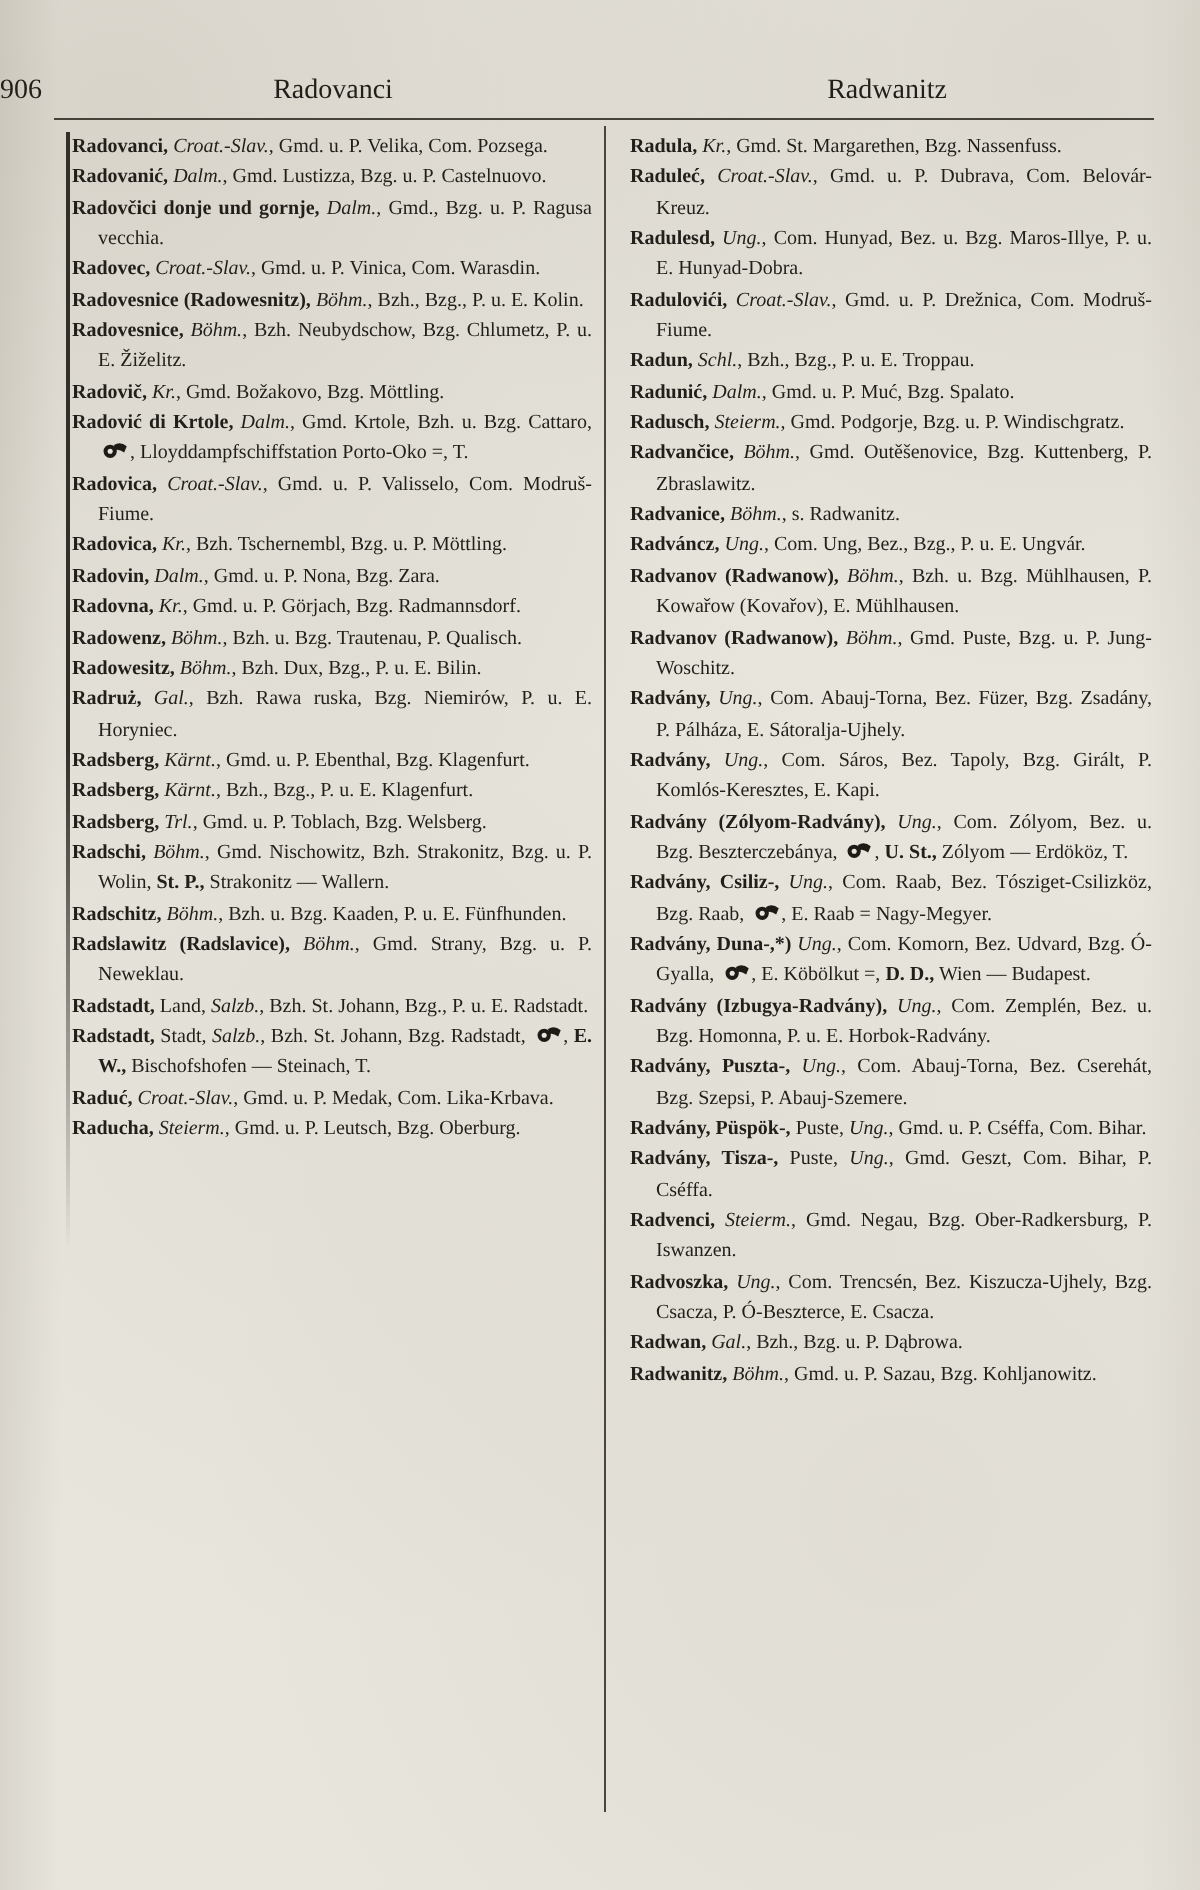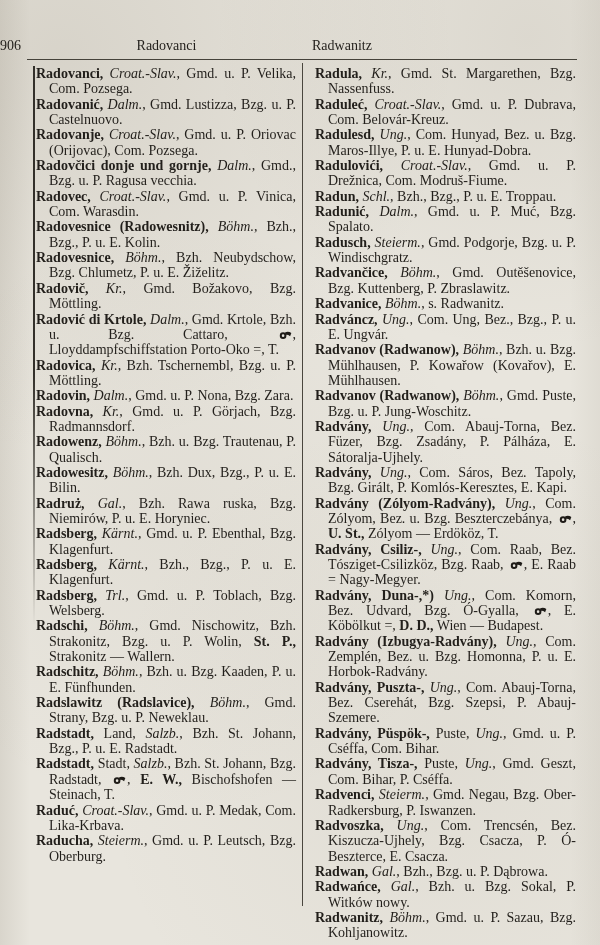--- a/index.html
+++ b/index.html
@@ -12,32 +12,32 @@
     background-image:
       radial-gradient(circle at 10% 6%, rgba(115,105,85,.14), transparent 38%),
       radial-gradient(circle at 88% 4%, rgba(115,105,85,.10), transparent 30%),
       radial-gradient(circle at 30% 55%, rgba(125,115,95,.06), transparent 45%),
       radial-gradient(circle at 75% 80%, rgba(125,115,95,.07), transparent 40%),
       linear-gradient(90deg, rgba(80,70,50,.10), transparent 5%, transparent 95%, rgba(80,70,50,.06));
   }
   .running-header{position:absolute;top:38px;left:0;width:580px;height:18px;font-size:14px;font-family:Liberation Serif, serif;}
   .rh-left{position:absolute;left:35px;width:263px;text-align:center;}
   .rh-center{position:absolute;left:0;width:600px;text-align:left;}
-  .rh-right{position:absolute;left:312px;width:263px;}
+  .rh-right{position:absolute;left:312px;width:263px;text-align:center;}
   .top-rule{position:absolute;top:59px;left:27px;width:550px;height:1px;background:#45423a;}
   .col-divider{position:absolute;top:63px;left:302px;width:1px;height:843px;background:#4a463e;}
   .left-edge{position:absolute;top:66px;left:33px;width:2px;height:560px;
     background:linear-gradient(#33302a,#33302a 55%,rgba(51,48,42,0));}
   .columns{position:absolute;top:66px;left:36px;width:540px;display:flex;}
   .col{width:260px;}
   .col-left{margin-right:17px;}
   .col-right{width:261px;padding-left:2px;}
   .entry{
     margin:0;padding-left:13px;text-indent:-13px;
-    font-size:14px;line-height:15.35px;
+    font-size:10px;line-height:15.35px;
     text-align:justify;letter-spacing:0;
   }
   .seg-b{font-weight:bold;}
   .seg-i{font-style:italic;}
   .posthorn{display:inline-block;vertical-align:-1px;color:#1e1b17;margin:0 1px;}
 </style>
 </head>
 <body>
 
 <div class="page">
@@ -47,31 +47,31 @@
     <span class="rh-right">Radwanitz</span>
   </div>
   <div class="top-rule"></div>
   <div class="col-divider"></div>
   <div class="left-edge"></div>
 
   <div class="columns">
     <div class="col col-left" id="col-left">
         <p class="entry"><span class="seg-b">Radovanci,</span><span class="seg-i"> Croat.-Slav.</span><span class="seg-r">, Gmd. u. P. Velika, Com. Pozsega.</span></p>
         <p class="entry"><span class="seg-b">Radovanić,</span><span class="seg-i"> Dalm.</span><span class="seg-r">, Gmd. Lustizza, Bzg. u. P. Castelnuovo.</span></p>
-        <p class="entry"><span class="seg-b">Radovanje,</span><span class="seg-i"> Croat.-Slav.</span><span class="seg-r">, Gmd. u. P. Oriovac (Orijovac), Com. Pozsega.</span></p>
         <p class="entry"><span class="seg-b">Radovčici donje und gornje,</span><span class="seg-i"> Dalm.</span><span class="seg-r">, Gmd., Bzg. u. P. Ragusa vecchia.</span></p>
         <p class="entry"><span class="seg-b">Radovec,</span><span class="seg-i"> Croat.-Slav.</span><span class="seg-r">, Gmd. u. P. Vinica, Com. Warasdin.</span></p>
         <p class="entry"><span class="seg-b">Radovesnice (Radowesnitz),</span><span class="seg-i"> Böhm.</span><span class="seg-r">, Bzh., Bzg., P. u. E. Kolin.</span></p>
         <p class="entry"><span class="seg-b">Radovesnice,</span><span class="seg-i"> Böhm.</span><span class="seg-r">, Bzh. Neubydschow, Bzg. Chlumetz, P. u. E. Žiželitz.</span></p>
         <p class="entry"><span class="seg-b">Radovič,</span><span class="seg-i"> Kr.</span><span class="seg-r">, Gmd. Božakovo, Bzg. Möttling.</span></p>
         <p class="entry"><span class="seg-b">Radović di Krtole,</span><span class="seg-i"> Dalm.</span><span class="seg-r">, Gmd. Krtole, Bzh. u. Bzg. Cattaro, </span><svg class="posthorn" width="14" height="10" viewBox="0 0 22 14" aria-hidden="true">
     <circle cx="8" cy="8" r="5.2" fill="currentColor"></circle>
     <circle cx="8" cy="8" r="2" fill="#e8e5dd"></circle>
     <path d="M11 3 Q16 0 21 4 L19 9 Q15 6 12 7 Z" fill="currentColor"></path>
   </svg><span class="seg-r">, Lloyddampfschiffstation Porto-Oko =, T.</span></p>
+        <p class="entry"><span class="seg-b">Radovica,</span><span class="seg-i"> Croat.-Slav.</span><span class="seg-r">, Gmd. u. P. Valisselo, Com. Modruš-Fiume.</span></p>
         <p class="entry"><span class="seg-b">Radovica,</span><span class="seg-i"> Kr.</span><span class="seg-r">, Bzh. Tschernembl, Bzg. u. P. Möttling.</span></p>
         <p class="entry"><span class="seg-b">Radovin,</span><span class="seg-i"> Dalm.</span><span class="seg-r">, Gmd. u. P. Nona, Bzg. Zara.</span></p>
         <p class="entry"><span class="seg-b">Radovna,</span><span class="seg-i"> Kr.</span><span class="seg-r">, Gmd. u. P. Görjach, Bzg. Radmannsdorf.</span></p>
         <p class="entry"><span class="seg-b">Radowenz,</span><span class="seg-i"> Böhm.</span><span class="seg-r">, Bzh. u. Bzg. Trautenau, P. Qualisch.</span></p>
         <p class="entry"><span class="seg-b">Radowesitz,</span><span class="seg-i"> Böhm.</span><span class="seg-r">, Bzh. Dux, Bzg., P. u. E. Bilin.</span></p>
         <p class="entry"><span class="seg-b">Radruż,</span><span class="seg-i"> Gal.</span><span class="seg-r">, Bzh. Rawa ruska, Bzg. Niemirów, P. u. E. Horyniec.</span></p>
         <p class="entry"><span class="seg-b">Radsberg,</span><span class="seg-i"> Kärnt.</span><span class="seg-r">, Gmd. u. P. Ebenthal, Bzg. Klagenfurt.</span></p>
         <p class="entry"><span class="seg-b">Radsberg,</span><span class="seg-i"> Kärnt.</span><span class="seg-r">, Bzh., Bzg., P. u. E. Klagenfurt.</span></p>
         <p class="entry"><span class="seg-b">Radsberg,</span><span class="seg-i"> Trl.</span><span class="seg-r">, Gmd. u. P. Toblach, Bzg. Welsberg.</span></p>
         <p class="entry"><span class="seg-b">Radschi,</span><span class="seg-i"> Böhm.</span><span class="seg-r">, Gmd. Nischowitz, Bzh. Strakonitz, Bzg. u. P. Wolin, </span><span class="seg-b">St. P.,</span><span class="seg-r"> Strakonitz — Wallern.</span></p>
@@ -117,17 +117,16 @@
     <circle cx="8" cy="8" r="2" fill="#e8e5dd"></circle>
     <path d="M11 3 Q16 0 21 4 L19 9 Q15 6 12 7 Z" fill="currentColor"></path>
   </svg><span class="seg-r">, E. Köbölkut =, </span><span class="seg-b">D. D.,</span><span class="seg-r"> Wien — Budapest.</span></p>
         <p class="entry"><span class="seg-b">Radvány (Izbugya-Radvány),</span><span class="seg-i"> Ung.</span><span class="seg-r">, Com. Zemplén, Bez. u. Bzg. Homonna, P. u. E. Horbok-Radvány.</span></p>
         <p class="entry"><span class="seg-b">Radvány, Puszta-,</span><span class="seg-i"> Ung.</span><span class="seg-r">, Com. Abauj-Torna, Bez. Cserehát, Bzg. Szepsi, P. Abauj-Szemere.</span></p>
         <p class="entry"><span class="seg-b">Radvány, Püspök-,</span><span class="seg-r"> Puste, </span><span class="seg-i">Ung.</span><span class="seg-r">, Gmd. u. P. Cséffa, Com. Bihar.</span></p>
         <p class="entry"><span class="seg-b">Radvány, Tisza-,</span><span class="seg-r"> Puste, </span><span class="seg-i">Ung.</span><span class="seg-r">, Gmd. Geszt, Com. Bihar, P. Cséffa.</span></p>
         <p class="entry"><span class="seg-b">Radvenci,</span><span class="seg-i"> Steierm.</span><span class="seg-r">, Gmd. Negau, Bzg. Ober-Radkersburg, P. Iswanzen.</span></p>
         <p class="entry"><span class="seg-b">Radvoszka,</span><span class="seg-i"> Ung.</span><span class="seg-r">, Com. Trencsén, Bez. Kiszucza-Ujhely, Bzg. Csacza, P. Ó-Beszterce, E. Csacza.</span></p>
         <p class="entry"><span class="seg-b">Radwan,</span><span class="seg-i"> Gal.</span><span class="seg-r">, Bzh., Bzg. u. P. Dąbrowa.</span></p>
-        <p class="entry"><span class="seg-b">Radwańce,</span><span class="seg-i"> Gal.</span><span class="seg-r">, Bzh. u. Bzg. Sokal, P. Witków nowy.</span></p>
         <p class="entry"><span class="seg-b">Radwanitz,</span><span class="seg-i"> Böhm.</span><span class="seg-r">, Gmd. u. P. Sazau, Bzg. Kohljanowitz.</span></p>
       </div>
   </div>
 </div>
 
 </body></html>

